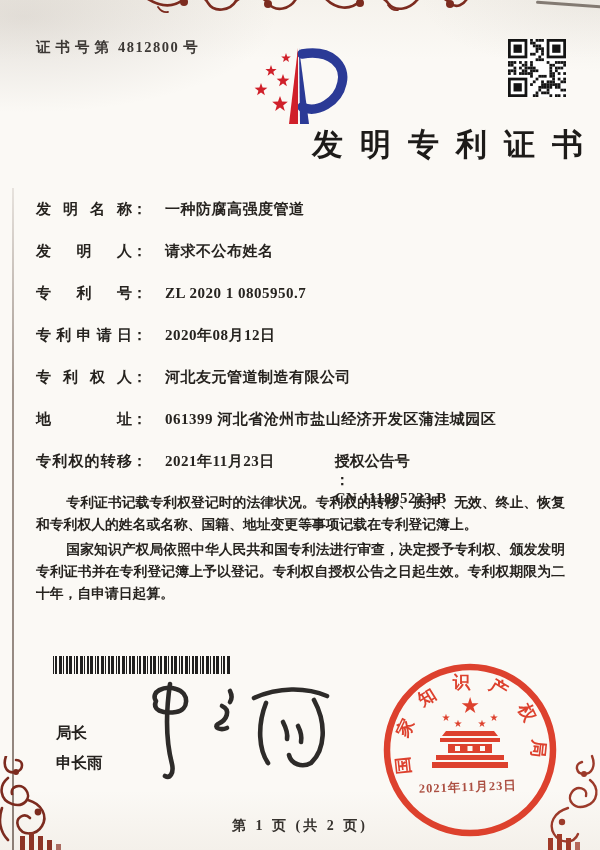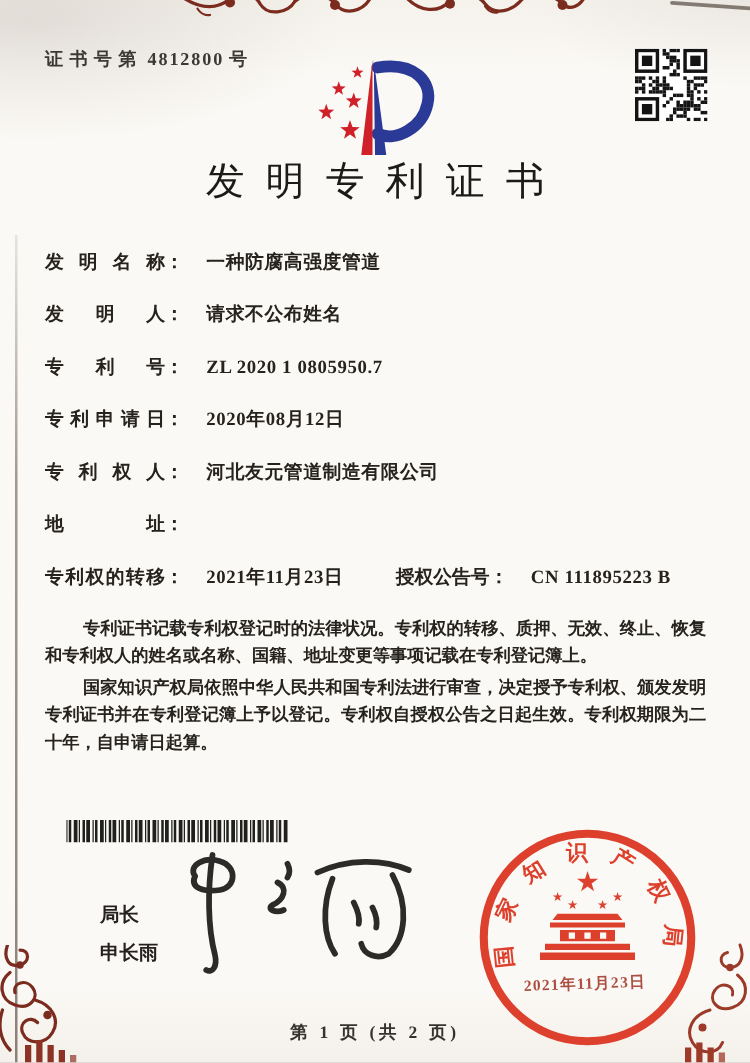--- a/index.html
+++ b/index.html
@@ -16,33 +16,33 @@
   .edge-topright{position:absolute;left:536px;top:3px;width:66px;height:3px;background:#5f544c;
     transform:rotate(4deg);opacity:.75;border-radius:2px;}
   .ornament-top{position:absolute;left:138px;top:-7px;width:334px;height:26px;}
   .ornament-bl{position:absolute;left:-6px;top:756px;width:86px;height:96px;}
   .ornament-br{position:absolute;left:540px;top:752px;width:62px;height:100px;}
   .cert-no{position:absolute;left:36px;top:38px;font-size:14.5px;font-weight:600;color:#3c3835;white-space:nowrap;}
   .cert-no .pre{letter-spacing:5px;margin-top:14px;}
   .cert-no .num{letter-spacing:1.5px;margin:0 4px;}
   .qr{position:absolute;left:508px;top:39px;width:58px;height:58px;}
   .logo{position:absolute;left:242px;top:34px;width:112px;height:94px;}
-  .title{position:absolute;left:0;top:124px;width:100%;text-align:center;
-    font-size:31px;font-weight:400;letter-spacing:17px;text-indent:17px;color:#1d1b19;}
+  .title{position:absolute;left:0;top:124px;width:100%;text-align:right;
+    font-size:31px;font-weight:700;letter-spacing:17px;text-indent:17px;color:#1d1b19;}
   .fields{position:absolute;left:36px;top:200px;width:530px;}
   .frow{display:flex;align-items:baseline;margin-bottom:23px;font-size:15px;font-weight:700;white-space:nowrap;}
   .flabel{display:inline-block;width:96px;text-align:justify;text-align-last:justify;flex:none;}
   .fcolon{flex:none;}
   .fvalue{margin-left:18px;letter-spacing:.5px;}
-  .fpair2{margin-left:42px;display:flex;align-items:baseline;}
+  .fpair2{margin-left:42px;display:flex;align-items:baseline;flex-direction:column;}
   .body-text{position:absolute;left:36px;top:492px;width:529px;font-size:13.8px;
     line-height:1.6;font-weight:600;color:#26231f;}
   .body-text p{margin:0 0 3px 0;text-indent:2.2em;text-align:justify;}
   .barcode{position:absolute;left:53px;top:656px;width:178px;height:18px;}
-  .signer{position:absolute;left:56px;top:718px;font-size:15.5px;font-weight:700;line-height:1.95;color:#24211e;margin-left:24px;}
+  .signer{position:absolute;left:56px;top:718px;font-size:15.5px;font-weight:700;line-height:1.95;color:#24211e;}
   .signature{position:absolute;left:126px;top:666px;width:224px;height:126px;}
   .seal{position:absolute;left:375px;top:655px;width:190px;height:190px;opacity:.96;}
   .footer{position:absolute;left:0;top:817px;width:100%;text-align:center;
     font-size:14px;font-weight:600;letter-spacing:3px;color:#36322e;}
 </style>
 </head>
 <body>
 
 <div class="page">
 
@@ -234,20 +234,21 @@
       <span class="fvalue">2020年08月12日</span>
     </div>
     <div class="frow">
       <span class="flabel">专利权人</span>
         <span class="fcolon">：</span>
       <span class="fvalue">河北友元管道制造有限公司</span>
     </div>
     <div class="frow">
       <span class="flabel">地址</span>
         <span class="fcolon">：</span>
+      <span class="fvalue">061399 河北省沧州市盐山经济开发区蒲洼城园区</span>
     </div>
     <div class="frow">
       <span class="flabel">专利权的转移</span>
         <span class="fcolon">：</span>
       <span class="fvalue">2021年11月23日</span>
       <span class="fpair2">
         <span>授权公告号</span>
           <span class="fcolon">：</span>
         <span class="fvalue">CN 111895223 B</span>
       </span>

